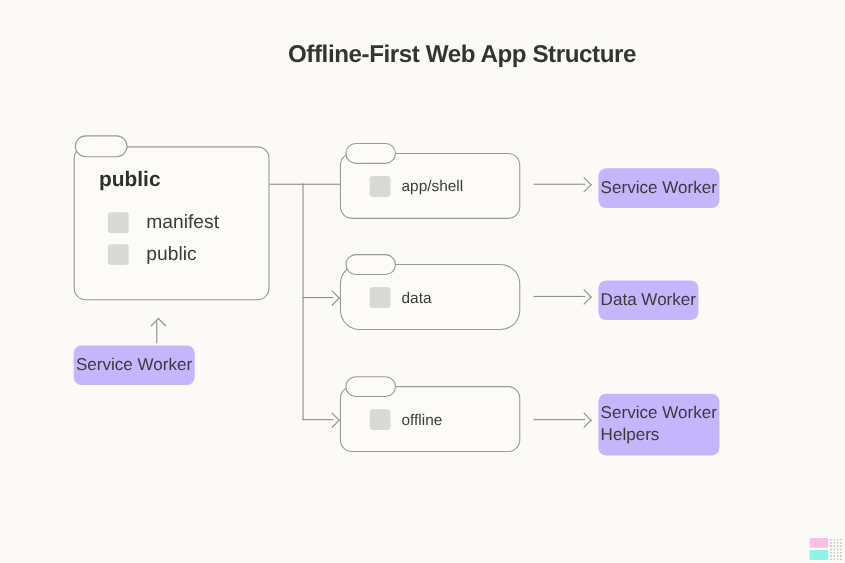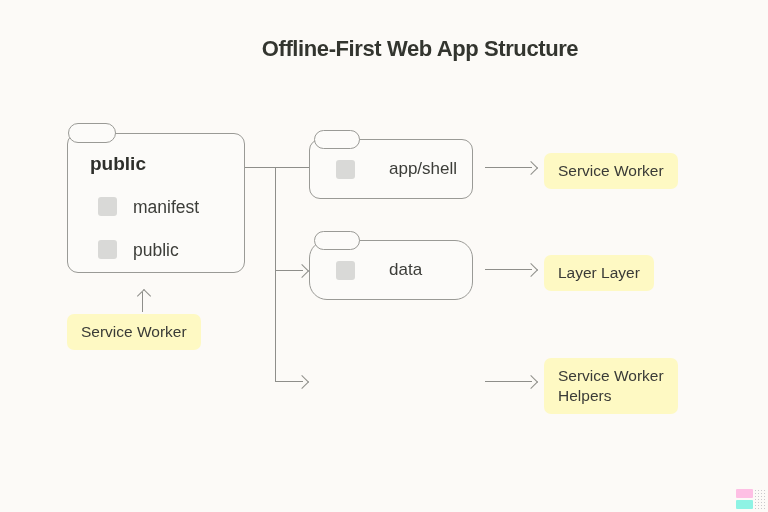--- a/index.html
+++ b/index.html
@@ -74,23 +74,22 @@
     font-weight: bold;
     color: #2e2f2b;
   }
   .file-list {
     position: absolute;
     left: 30px;
     top: 49px;
   }
   .file-row {
     display: flex;
-    align-items: flex-start;
+    align-items: flex-end;
     height: 29px;
-    margin-top: 14px;
   }
   .file-chip {
     width: 19px;
     height: 19px;
     background: #d9d9d7;
     border-radius: 3px;
     flex: 0 0 auto;
   }
   .file-label {
     margin-left: 16px;
@@ -111,38 +110,38 @@
   }
   .folder-sm-inner {
     position: absolute;
     left: 26px;
     top: 0;
     height: 100%;
     display: flex;
     align-items: center;
   }
   .folder-sm-label {
-    margin-left: 34px;
-    font-size: 17px;
+    margin-left: 10px;
+    font-size: 14px;
     color: #3c3d39;
   }
   #folder-appshell { left: 309px; top: 139px; }
   #folder-data     { left: 309px; top: 240px; border-radius: 18px; }
   #folder-offline  { left: 309px; top: 351px; }
 
   
   .pill {
     position: absolute;
     box-sizing: border-box;
-    background: #fef9c3;
+    background: #c4b5fd;
     border-radius: 7px;
     color: #3a3b37;
     font-size: 15.5px;
     line-height: 20px;
-    padding: 8px 14px;
+    padding: 8px 2px;
     white-space: pre-line;
   }
   #pill-sw-left   { left: 67px;  top: 314px; }
   #pill-sw-right  { left: 544px; top: 153px; }
   #pill-datalayer { left: 544px; top: 255px; }
   #pill-swhelpers { left: 544px; top: 358px; }
 
   
   .line {
     position: absolute;
@@ -238,32 +237,39 @@
   </div>
 
   <div class="folder folder-sm" id="folder-data">
     <div class="folder-tab"></div>
     <div class="folder-sm-inner">
       <div class="file-chip"></div>
       <div class="folder-sm-label">data</div>
     </div>
   </div>
 
+  <div class="folder folder-sm" id="folder-offline">
+    <div class="folder-tab"></div>
+    <div class="folder-sm-inner">
+      <div class="file-chip"></div>
+      <div class="folder-sm-label">offline</div>
+    </div>
+  </div>
 
   <div class="line h-line" style="left:485px; top:167px; width:47px;"></div>
   <div class="arrow-head arrow-right" style="left:526px; top:162.5px;"></div>
 
   <div class="line h-line" style="left:485px; top:269px; width:47px;"></div>
   <div class="arrow-head arrow-right" style="left:526px; top:264.5px;"></div>
 
   <div class="line h-line" style="left:485px; top:381px; width:47px;"></div>
   <div class="arrow-head arrow-right" style="left:526px; top:376.5px;"></div>
 
   <div class="pill" id="pill-sw-right">Service Worker</div>
-  <div class="pill" id="pill-datalayer">Layer Layer</div>
+  <div class="pill" id="pill-datalayer">Data Worker</div>
   <div class="pill" id="pill-swhelpers">Service Worker
 Helpers</div>
 
   <div id="watermark">
     <div class="wm-swatch" id="wm-pink"></div>
     <div class="wm-swatch" id="wm-cyan"></div>
     <div class="wm-dots"></div>
   </div>
 
 </div>

